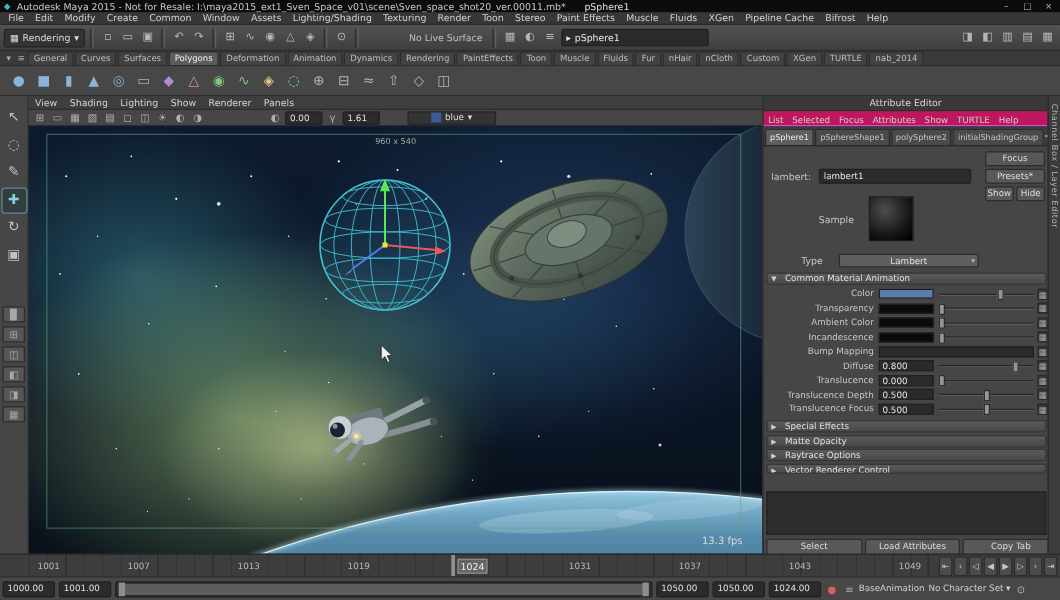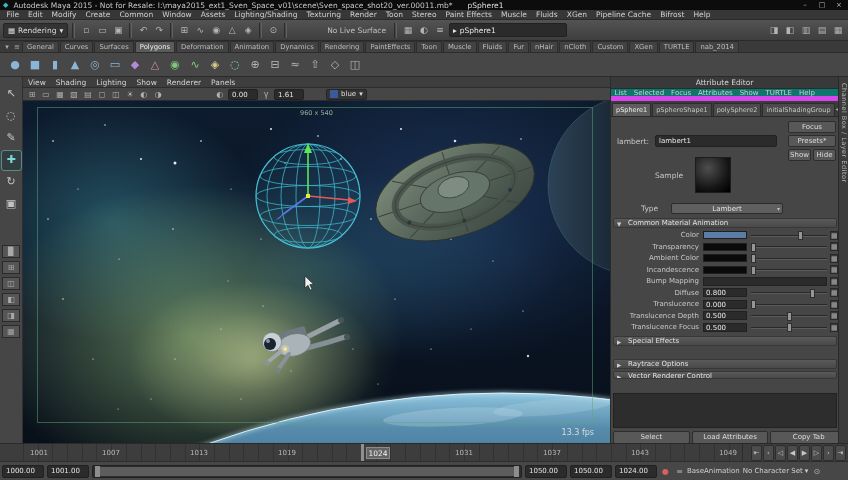--- a/index.html
+++ b/index.html
@@ -48,30 +48,30 @@
   .layouts{margin-top:28px;display:flex;flex-direction:column;gap:3px}
   .layout-btn{width:18px;height:13px;background:#565656;border:1px solid #2b2b2b;color:#a8a8a8;font-size:8px;line-height:11px;text-align:center}
 
   
   .viewport{left:23px;top:77px;width:587px;height:366px;background:#3e3e3e}
   .vp-menus{height:11px;display:flex;align-items:center;font-size:7.5px;color:#d2d2d2;background:#3e3e3e;border-bottom:1px solid #2d2d2d}
   .vp-menus span{padding:0 5px}
   .vp-bar{height:13px;display:flex;align-items:center;background:#464646;border-bottom:1px solid #2b2b2b;gap:2px;padding:0 3px}
   .vp-icon{width:12px;height:11px;line-height:11px;text-align:center;color:#b0b0b0;font-size:8px}
   .vp-fld{background:#2b2b2b;border:1px solid #212121;border-radius:2px;color:#e5e5e5;font-size:7px;height:11px;line-height:10px;padding:0 3px;width:30px}
-  .vp-drop{background:#333;border:1px solid #252525;border-radius:2px;height:11px;display:flex;gap:3px;padding:0 3px;font-size:7px;color:#ddd}
+  .vp-drop{background:#333;border:1px solid #252525;border-radius:2px;height:11px;display:flex;gap:3px;padding:0 18px;font-size:7px;color:#ddd}
   .vp-view{position:absolute;left:0;top:24px;width:587px;height:342px;overflow:hidden;background:#0a1422}
   .gate{position:absolute;left:14px;top:6px;width:556px;height:316px;border:1px solid rgba(90,170,120,.5);pointer-events:none}
   .res-label{position:absolute;top:8px;left:50%;transform:translateX(-50%);font-size:6.5px;color:#9ab0a0}
   .fps{position:absolute;right:16px;bottom:6px;font-size:8px;color:#dadada}
 
   
   .ae{left:610px;top:77px;width:228px;height:366px;background:#464646;border-left:1px solid #2b2b2b}
   .ae-title{height:12px;background:#393939;text-align:center;font-size:7.5px;color:#d8d8d8;line-height:12px;border-bottom:1px solid #2b2b2b}
-  .ae-menus{height:12px;display:flex;align-items:center;font-size:7px;color:#cfcfcf;background:#0f766e;border-bottom:5px solid #d946ef}
+  .ae-menus{height:12px;display:flex;align-items:flex-end;font-size:7px;color:#cfcfcf;background:#be185d;border-bottom:1px solid #d946ef}
   .ae-menus span{padding:0 3.5px}
   .ae-tabs{height:16px;display:flex;align-items:flex-end;background:#3c3c3c;border-bottom:1px solid #292929;font-size:6.5px;padding:0 1px;gap:1px}
   .ae-tab{padding:2px 3px;background:#4a4a4a;border:1px solid #2c2c2c;border-bottom:none;border-radius:2px 2px 0 0;color:#c5c5c5;white-space:nowrap}
   .ae-tab.active{background:#5e5e5e;color:#efefef}
   .tab-arr{width:8px;text-align:center;color:#aaa;font-size:6px;align-self:center}
   .ae-body{position:absolute;left:0;top:40px;width:228px;height:326px}
   .ae-btn{position:absolute;height:12px;background:#585858;border:1px solid #2d2d2d;border-radius:2px;font-size:7px;color:#ddd;text-align:center;line-height:10px}
   .ae-lbl{position:absolute;font-size:7.5px;color:#c8c8c8}
   .ae-nfld{position:absolute;background:#2b2b2b;border:1px solid #212121;border-radius:2px;font-size:7px;color:#e8e8e8;line-height:10px;padding:0 3px}
   .sample-swatch{position:absolute;left:84px;top:40px;width:36px;height:36px;background:radial-gradient(circle at 35% 30%,#4e4e4e,#161616 62%,#000 95%);border:1px solid #1c1c1c}
@@ -589,20 +589,24 @@
             <span class="track"></span>
             <i style="left:48%"></i>
           </span>
         <span class="ae-map">▦</span>
       </div>
 
       <div class="ae-section" style="top:219px">
         <span class="arr">▶</span>
         <span>Special Effects</span>
       </div>
+      <div class="ae-section" style="top:230.5px">
+        <span class="arr">▶</span>
+        <span>Matte Opacity</span>
+      </div>
       <div class="ae-section" style="top:242px">
         <span class="arr">▶</span>
         <span>Raytrace Options</span>
       </div>
       <div class="ae-section" style="top:253.5px;height:8px">
         <span class="arr">▶</span>
         <span>Vector Renderer Control</span>
       </div>
 
       <div class="notes-hdr">Notes: lambert1</div>

